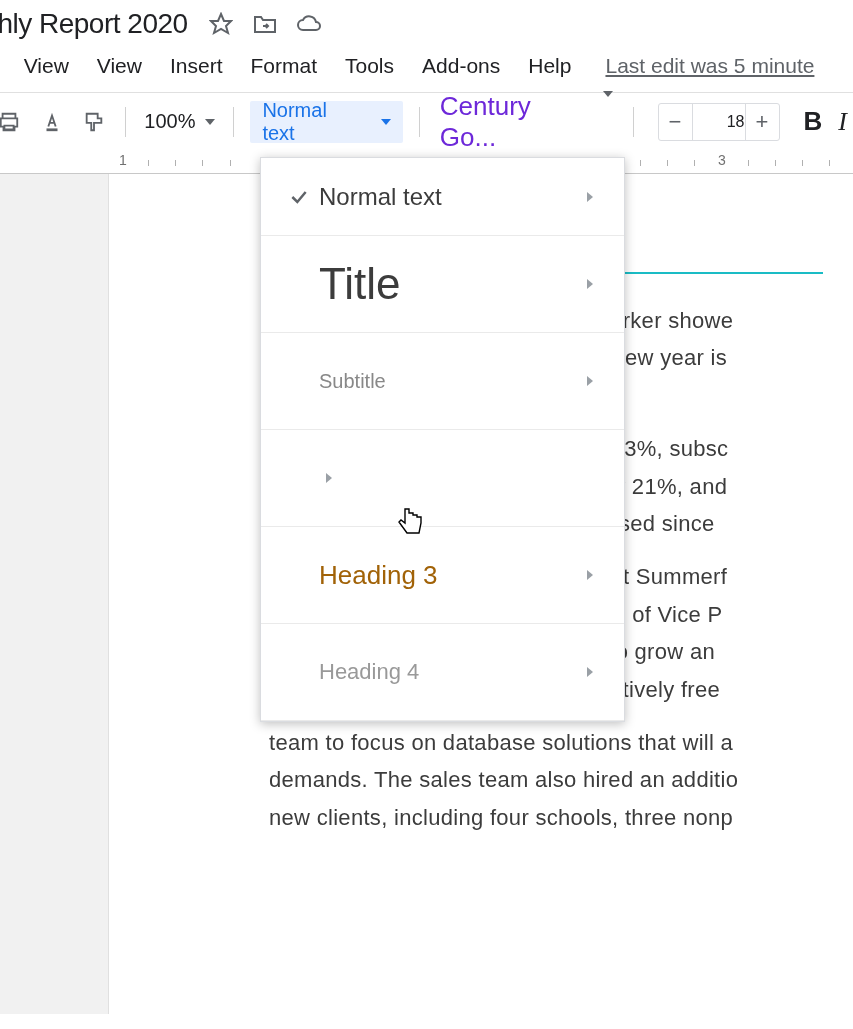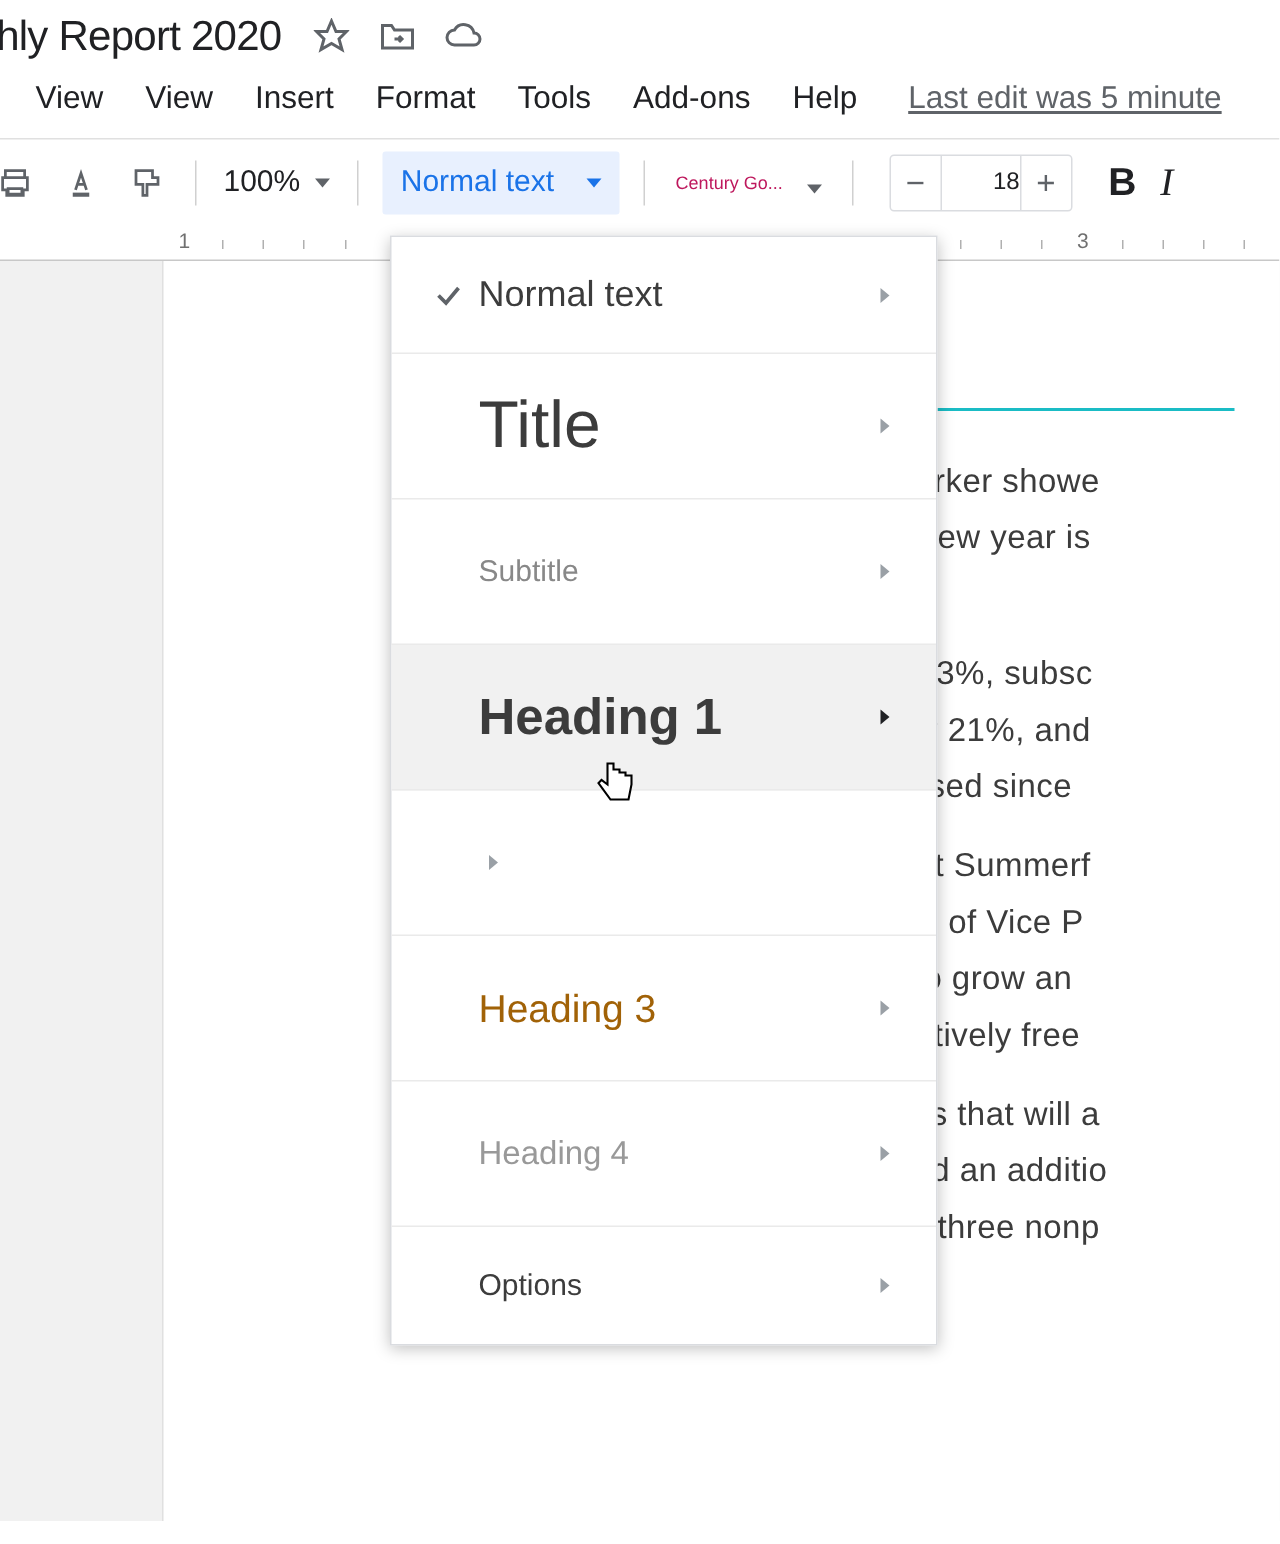--- a/index.html
+++ b/index.html
@@ -99,23 +99,23 @@
     .style-dropdown span.lbl {
       color: #1a73e8;
       font-size: 20px;
       font-weight: 400;
     }
     .style-dropdown .carrot {
       margin-left: 22px;
     }
     .font-dropdown {
       display: flex;
-      align-items: flex-end;
-      font-size: 12px;
-      color: #be185d;
+      align-items: flex-start;
+      font-size: 26px;
+      color: #6d28d9;
       padding: 0 10px;
       cursor: pointer;
     }
     .font-dropdown .carrot { margin-left: 16px; }
     .font-size-control {
       display: flex;
       align-items: center;
       border: 1px solid #dadce0;
       border-radius: 3px;
       height: 38px;
@@ -430,50 +430,36 @@
         <span class="carrot-right"></span>
       </div>
   </div>
   <div class="menu-row">
     <div class="menu-check"></div>
     <div class="menu-label subtitle">Subtitle</div>
     <div class="menu-arrow">
         <span class="carrot-right"></span>
       </div>
   </div>
-  <div class="menu-row hovered">
-    <div class="menu-check"></div>
-    <div class="menu-label h1">Heading 1</div>
-    <div class="menu-arrow">
-        <span class="carrot-right dark"></span>
-      </div>
-  </div>
   <div class="menu-row">
     <div class="menu-check"></div>
     <div class="menu-arrow">
         <span class="carrot-right"></span>
       </div>
   </div>
   <div class="menu-row">
     <div class="menu-check"></div>
     <div class="menu-label h3">Heading 3</div>
     <div class="menu-arrow">
         <span class="carrot-right"></span>
       </div>
   </div>
   <div class="menu-row">
     <div class="menu-check"></div>
     <div class="menu-label h4">Heading 4</div>
-    <div class="menu-arrow">
-        <span class="carrot-right"></span>
-      </div>
-  </div>
-  <div class="menu-row small" style="border-bottom:none">
-    <div class="menu-check"></div>
-    <div class="menu-label options">Options</div>
     <div class="menu-arrow">
         <span class="carrot-right"></span>
       </div>
   </div>
 </div>
 
 <div class="cursor-hand">
   <svg width="32" height="34" viewBox="0 0 32 34">
       <path d="M10 6 L10 20 L6 17 L4 19 L12 30 L24 30 L26 20 L26 14 L22 14 L22 12 L18 12 L18 10 L14 10 L14 6 Z" fill="#fff" stroke="#000" stroke-width="1.4"></path>
     </svg>

